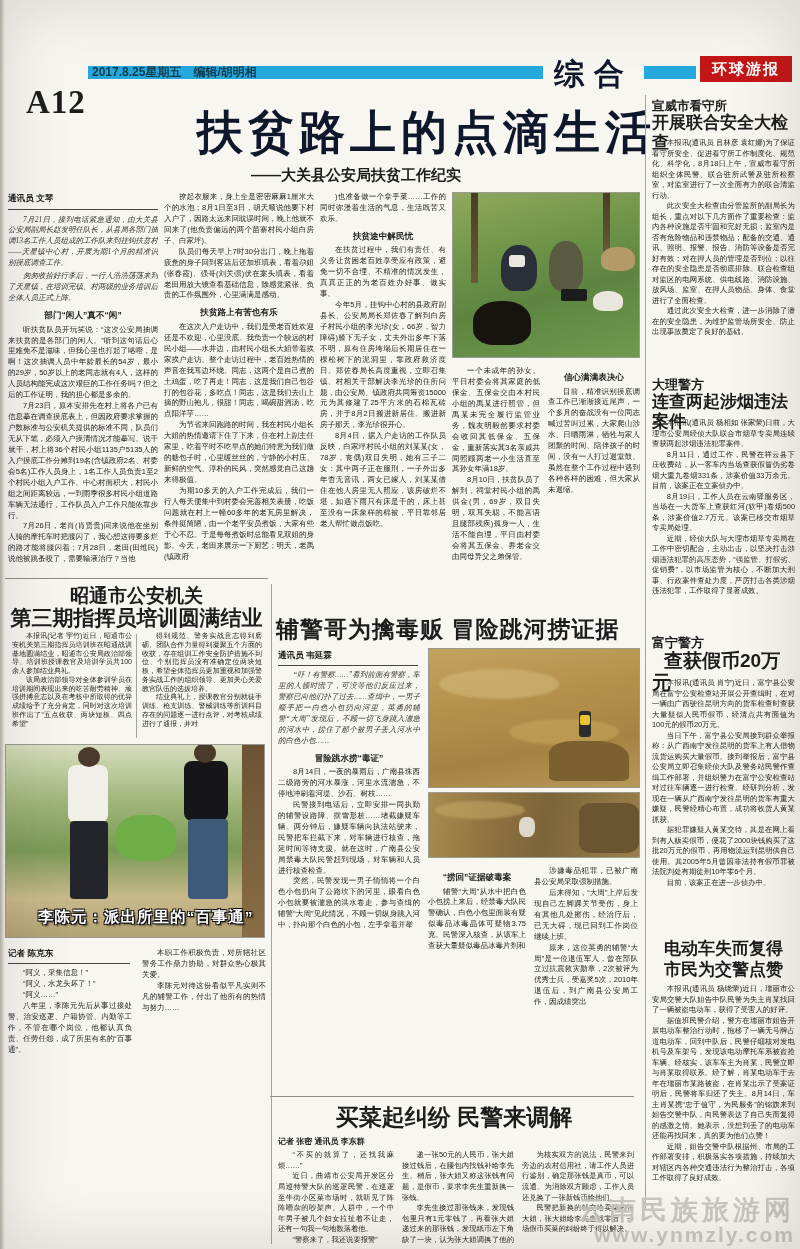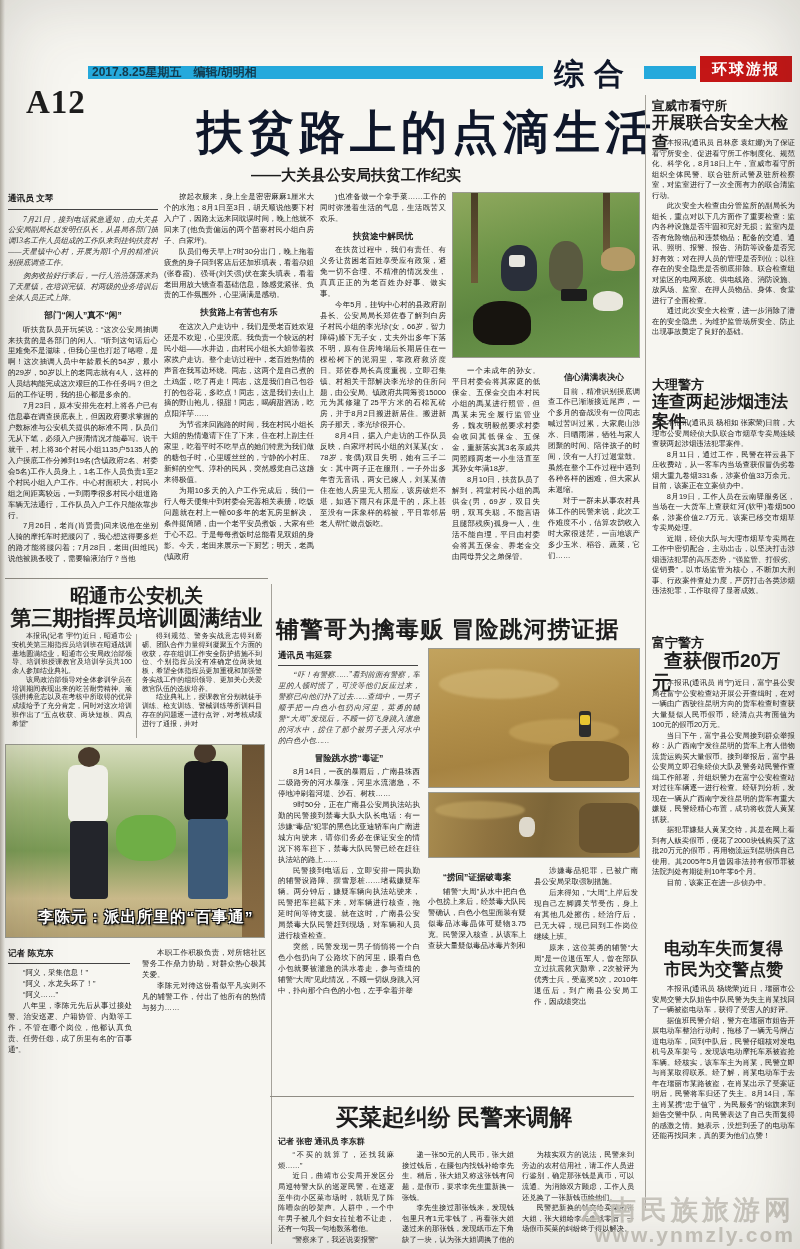--- a/index.html
+++ b/index.html
@@ -107,21 +107,20 @@
   <div class="fig" style="left:108px;top:96px;width:26px;height:12px;background:#1c1c1c;border-radius:2px;"></div>
 </div>
 
 <div class="abs col" style="left:452px;top:366px;width:88px;height:212px;">
     <div class="para p">一个未成年的孙女。平日村委会将其家庭的低保金、五保金交由本村民小组的禹某进行照管，但禹某未完全履行监管业务，魏友明毅然要求村委会收回其低保金、五保金，重新落实其3名亲戚共同照顾两老一小生活直至其孙女年满18岁。</div>
     <div class="para p">8月10日，扶贫队员了解到，祠堂村民小组的禹供金(男，69岁，双目失明，双耳失聪，不能言语且腿部残疾)孤身一人，生活不能自理，平日由村委会将其五保金、养老金交由同母异父之弟保管。</div>
   </div>
 <div class="abs col" style="left:548px;top:366px;width:92px;height:212px;">
     <div class="para sub">信心满满表决心</div>
     <div class="para p">目前，精准识别摸底调查工作已渐渐接近尾声，一个多月的奋战没有一位同志喊过苦叫过累，大家爬山涉水、日晒雨淋，牺牲与家人团聚的时间、陪伴孩子的时间，没有一人打过退堂鼓。虽然在整个工作过程中遇到各种各样的困难，但大家从未退缩。</div>
-    <div class="para p">对于一群未从事农村具体工作的民警来说，此次工作难度不小，估算农韵收入时大家很迷茫，一亩地该产多少玉米、稻谷、蔬菜，它们……</div>
   </div>
 
 <div class="abs rule-h" style="left:5px;top:578px;width:263px;"></div>
 <div class="abs kicker center" style="left:5px;top:583px;width:263px;font-size:19px;font-weight:900;">昭通市公安机关</div>
 <div class="abs kicker center" style="left:5px;top:604px;width:263px;font-size:21px;font-weight:900;">第三期指挥员培训圆满结业</div>
 <div class="abs col small" style="left:12px;top:632px;width:120px;height:108px;">
     <div class="para p">本报讯(记者 宇竹)近日，昭通市公安机关第三期指挥员培训班在昭通战训基地圆满结业，昭通市公安局政治部领导、培训班授课教官及培训学员共100余人参加结业典礼。</div>
     <div class="para p">该局政治部领导对全体参训学员在培训期间表现出来的吃苦耐劳精神、顽强拼搏意志以及在考核中所取得的优异成绩给予了充分肯定，同时对这次培训班作出了“五点收获、两块短板、四点希望”</div>
   </div>
 <div class="abs rule-v" style="left:136px;top:634px;height:104px;"></div>
@@ -153,21 +152,20 @@
     <div class="para p">李陈元对待这份看似平凡实则不凡的辅警工作，付出了他所有的热情与努力……</div>
   </div>
 
 <div class="abs rule-v" style="left:271px;top:584px;height:660px;"></div>
 <div class="abs" style="left:276px;top:614px;width:360px;font-size:23px;font-weight:900;letter-spacing:1px;">辅警哥为擒毒贩 冒险跳河捞证据</div>
 <div class="abs byline-line" style="left:278px;top:650px;width:140px;">通讯员 韦延霖</div>
 <div class="abs col" style="left:278px;top:670px;width:142px;height:420px;">
     <div class="para intro">“吓！有警察……”看到前面有警察，车里的人顿时慌了，可没等他们反应过来，警察已向他们扑了过去……查缉中，一男子顺手把一白色小包扔向河里，英勇的辅警“大周”发现后，不顾一切飞身跳入湍急的河水中，捞住了那个被男子丢入河水中的白色小包……</div>
     <div class="para sub">冒险跳水捞“毒证”</div>
     <div class="para p">8月14日，一夜的暴雨后，广南县珠西二级路旁的河水暴涨，河里水流湍急，不停地冲刷着河堤、沙石、树枝……</div>
-    <div class="para p">9时50分，正在广南县公安局执法站执勤的民警接到禁毒大队大队长电话：有一涉嫌“毒品”犯罪的黑色比亚迪轿车向广南进城方向驶来，请你们务必在保证安全的情况下将车拦下，禁毒大队民警已经在赶往执法站的路上……</div>
     <div class="para p">民警接到电话后，立即安排一同执勤的辅警设路障、摆雪形桩……堵截嫌疑车辆。两分钟后，嫌疑车辆向执法站驶来，民警把车拦截下来，对车辆进行核查，拖延时间等待支援。就在这时，广南县公安局禁毒大队民警赶到现场，对车辆和人员进行核查检查。</div>
     <div class="para p">突然，民警发现一男子悄悄将一个白色小包扔向了公路坎下的河里，眼看白色小包就要被湍急的洪水卷走，参与查缉的辅警“大周”见此情况，不顾一切纵身跳入河中，扑向那个白色的小包，左手拿着并举</div>
   </div>
 
 <div class="abs photo ph-river1" style="left:428px;top:648px;width:212px;height:140px;">
   <div class="swirl" style="left:10px;top:20px;width:120px;height:30px;background:#d6bc7c;"></div>
   <div class="swirl" style="left:80px;top:70px;width:110px;height:26px;background:#caa960;"></div>
   <div class="fig" style="left:150px;top:62px;width:12px;height:26px;background:#2c2c2c;border-radius:3px;"></div>
   <div class="fig" style="left:151px;top:66px;width:10px;height:10px;background:#e8c531;border-radius:2px;"></div>
   <div class="fig" style="left:120px;top:92px;width:80px;height:40px;background:#7c6030;border-radius:30% 40% 10% 10%;"></div>
@@ -230,18 +228,19 @@
     <div class="para p">当日下午，富宁县公安局接到群众举报称：从广西南宁发往昆明的货车上有人借物流货运购买大量假币。接到举报后，富宁县公安局立即召集经侦大队及警务站民警作查缉工作部署，并组织警力在富宁公安检查站对过往车辆逐一进行检查。经研判分析，发现在一辆从广西南宁发往昆明的货车有重大嫌疑，民警经精心布置，成功将收货人黄某抓获。</div>
     <div class="para p">据犯罪嫌疑人黄某交待，其是在网上看到有人贩卖假币，便花了2000块钱购买了这批20万元的假币，再用物流运到昆明供自己使用。其2005年5月曾因非法持有假币罪被法院判处有期徒刑10年零6个月。</div>
     <div class="para p">目前，该案正在进一步侦办中。</div>
   </div>
 
 <div class="abs sb-headline center prewrap" style="left:652px;top:938px;width:143px;line-height:1.25;">电动车失而复得
 市民为交警点赞</div>
 <div class="abs col" style="left:652px;top:984px;width:143px;height:208px;font-size:7.4px;line-height:1.42;">
     <div class="para p">本报讯(通讯员 杨绕荣)近日，瑞丽市公安局交警大队姐告中队民警为失主肖某找回了一辆被盗电动车，获得了受害人的好评。</div>
     <div class="para p">据值班民警介绍，警方在瑞丽市姐告开展电动车整治行动时，拖移了一辆无号牌占道电动车，回到中队后，民警仔细核对发电机号及车架号，发现该电动摩托车系被盗抢车辆。经核实，该车车主为肖某，民警立即与肖某取得联系。经了解，肖某电动车于去年在瑞丽市某路被盗，在肖某出示了受案证明后，民警将车归还了失主。8月14日，车主肖某携“忠于值守，为民服务”的锦旗来到姐告交警中队，向民警表达了自己失而复得的感激之情。她表示，没想到丢了的电动车还能再找回来，真的要为他们点赞！</div>
+    <div class="para p">近期，姐告交警中队根据州、市局的工作部署安排，积极落实各项措施，持续加大对辖区内各种交通违法行为整治打击，各项工作取得了良好成效。</div>
   </div>
 
 <div class="abs watermark" style="left:540px;top:1196px;width:255px;">
   <div class="w1">云南民族旅游网</div>
   <div class="w2">www.ynmzly.com</div>
 </div>
 
 </body></html>

